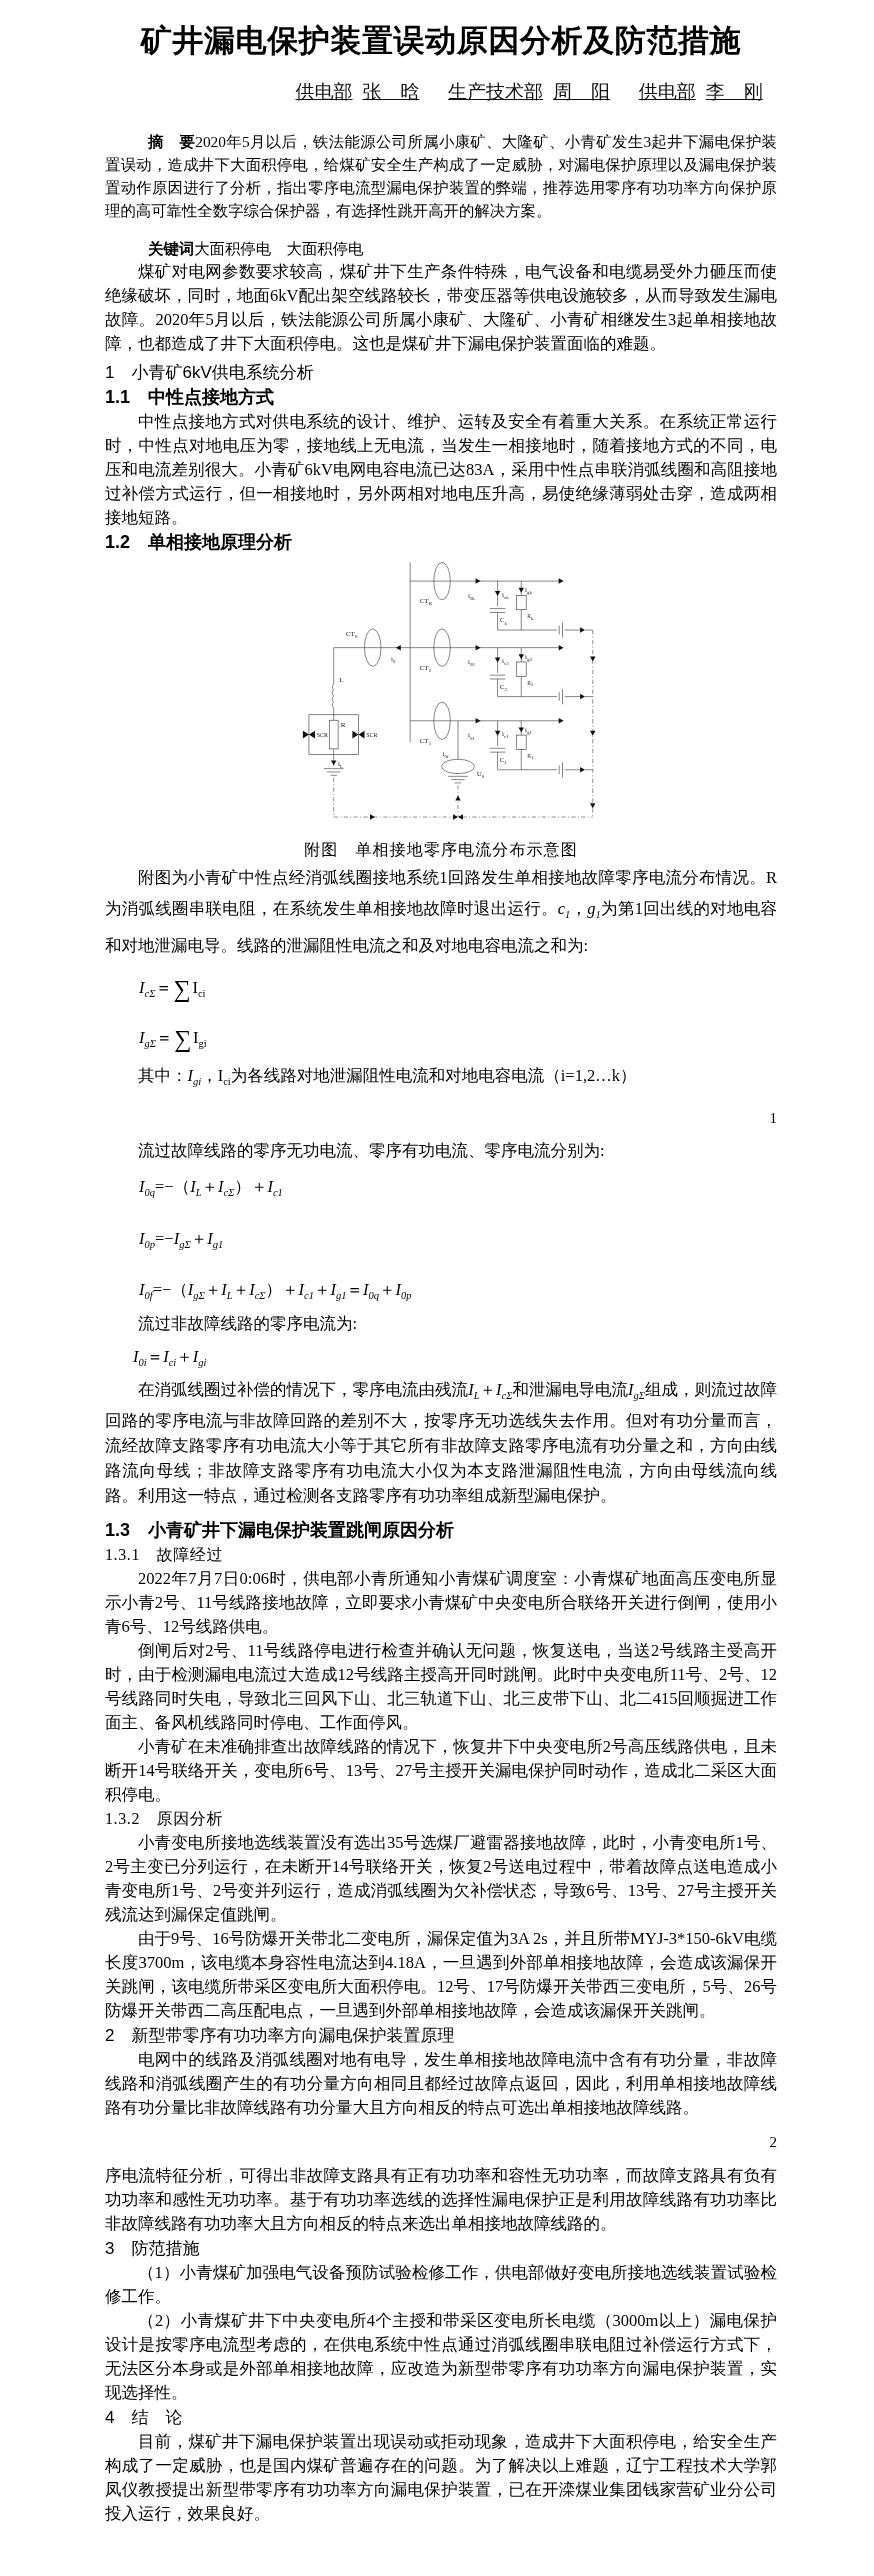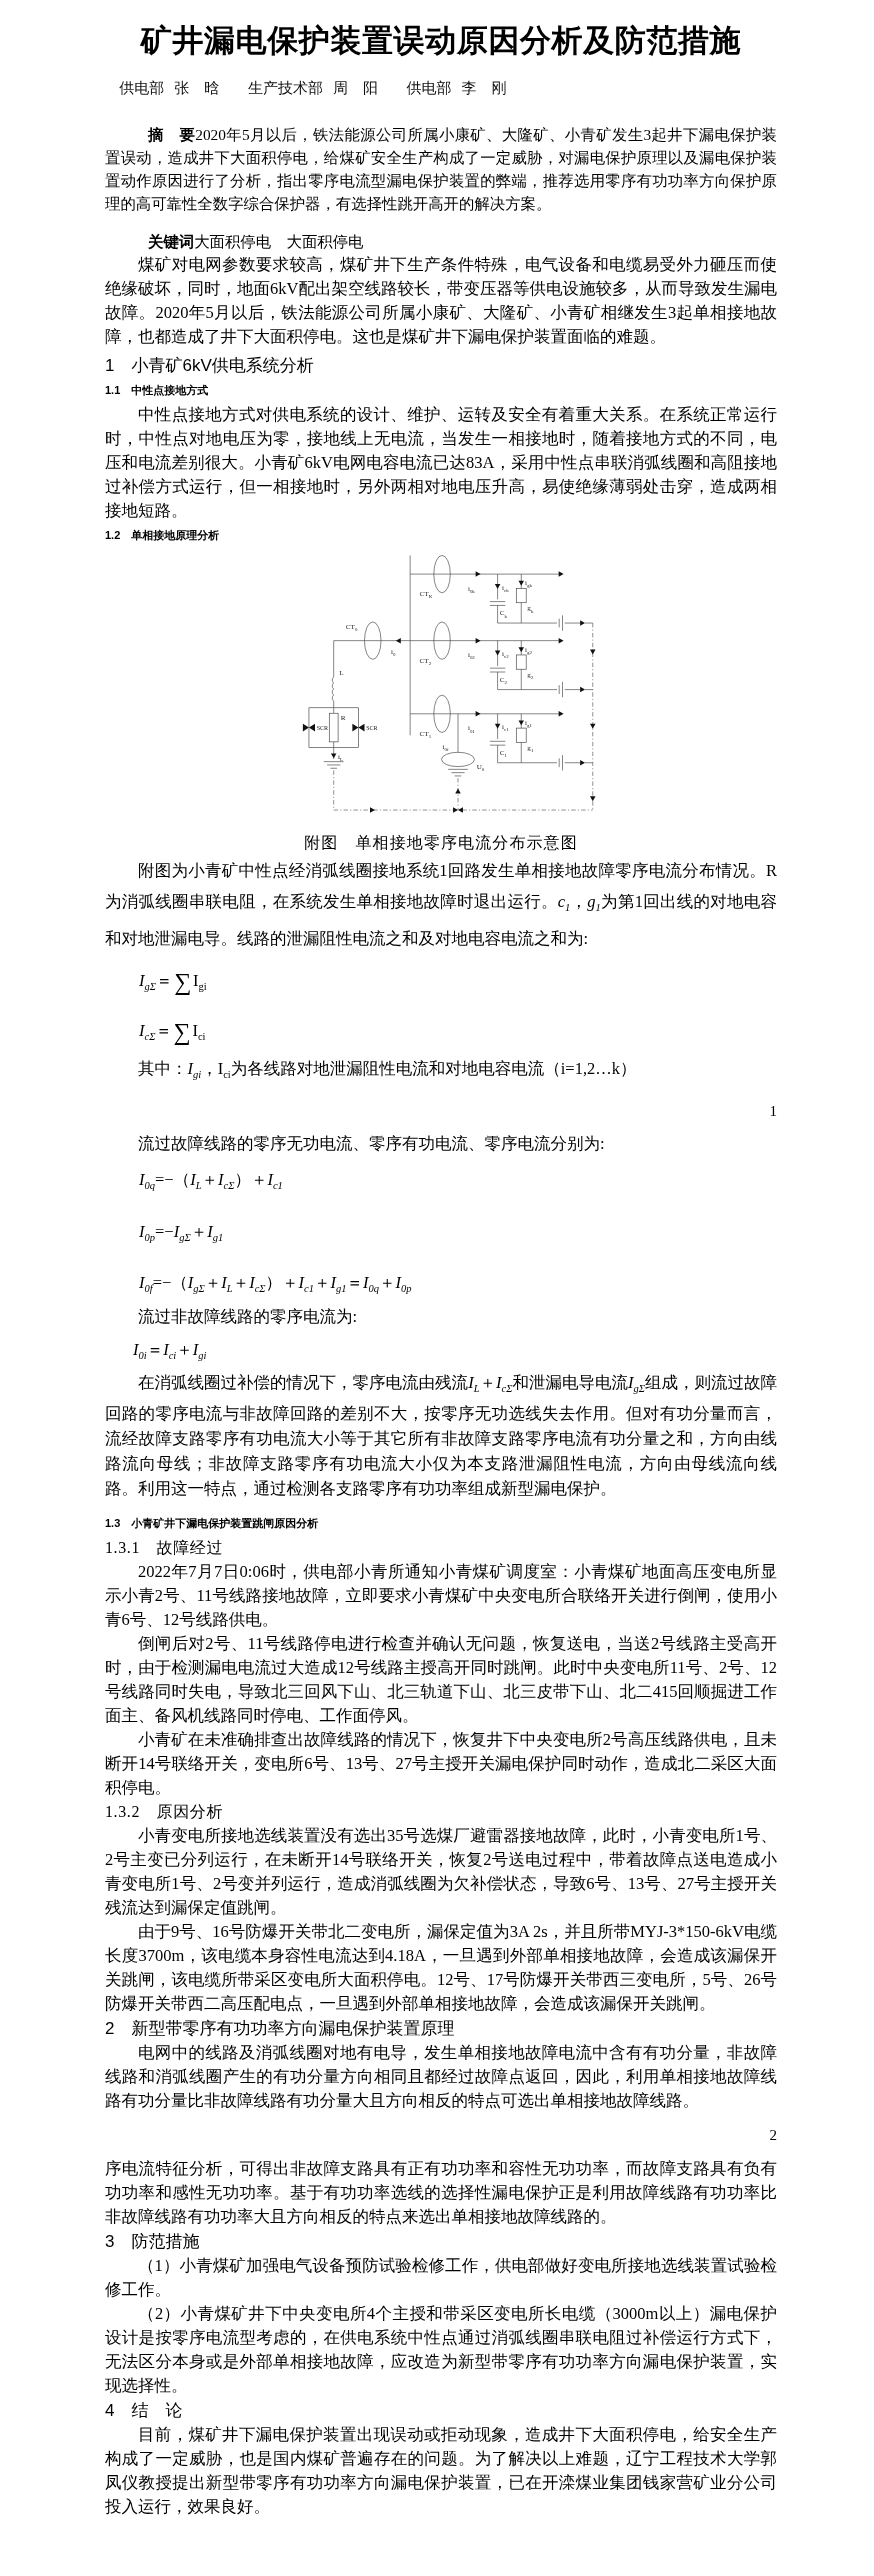--- a/index.html
+++ b/index.html
@@ -6,32 +6,32 @@
   body{
     width:874px;height:2576px;background:#ffffff;color:#000;
     font-family:"Liberation Serif","DejaVu Serif",serif;
     overflow:hidden;position:relative;
   }
   .page{padding:21px 97px 0 105px;}
   .title{
     text-align:center;font-family:"Liberation Sans","DejaVu Sans",sans-serif;
     font-weight:bold;font-size:31px;line-height:40px;letter-spacing:0.6px;
   }
-  .authors{text-align:left;font-size:15px;margin-top:17.6px;color:#111;}
+  .authors{text-align:right;font-size:19px;margin-top:17.6px;color:#111;text-decoration:underline;}
   .authors .grp{margin:0 14.3px;}
   .authors .dept{margin-right:10px;}
   .abstract{margin-top:25px;font-size:15.4px;line-height:23px;text-align:justify;text-indent:43px;}
   .lbl{font-family:"Liberation Sans","DejaVu Sans",sans-serif;font-weight:bold;margin-right:0;}
   .kw{font-size:15.4px;line-height:23px;text-indent:43px;margin:0;}
   p.para{font-size:16.5px;line-height:24px;text-align:justify;text-indent:33px;margin:0;font-family:Liberation Serif, serif;}
   p.noindent{text-indent:0;}
   p.wide{line-height:31px;}
   p.mid{line-height:25px;}
   .h1{font-family:"Liberation Sans","DejaVu Sans",sans-serif;font-weight:normal;font-size:17px;line-height:25px;}
-  .h2{font-family:"Liberation Sans","DejaVu Sans",sans-serif;font-weight:bold;font-size:11px;line-height:25px;}
+  .h2{font-family:"Liberation Sans","DejaVu Sans",sans-serif;font-weight:bold;font-size:18px;line-height:25px;}
   .h3{font-size:16px;line-height:24px;letter-spacing:0.6px;}
   .mt8{margin-top:4.4px;} .mt10{margin-top:5.5px;} .mt14{margin-top:7.7px;} .mt16{margin-top:8.8px;}
   .mt18{margin-top:10px;} .mt24{margin-top:13.2px;} .mt30{margin-top:16.5px;}
   .formula{font-size:16.5px;line-height:32px;margin-left:34px;}
   .formula.tall{line-height:35px;}
   .formula sub, .para sub, .kwsub{font-size:10.5px;}
   .var{font-style:italic;}
   .varu{font-style:normal;}
   .sum{font-size:24px;font-style:normal;vertical-align:-3.9px;padding:0 1.7px;}
   .pagebreak{position:relative;height:43px;}
@@ -211,22 +211,22 @@
         <polygon class="ah" points="130,466 139,471 130,476"></polygon>
         <polygon class="ah" points="281,466 290,471 281,476"></polygon>
         <polygon class="ah" points="299,466 290,471 299,476"></polygon>
       </g>
     </svg>
     <div class="fig-caption">附图　单相接地零序电流分布示意图</div>
   </div>
 
   <p class="para wide mt8"><span>附图为小青矿中性点经消弧线圈接地系统1回路发生单相接地故障零序电流分布情况。R为消弧线圈串联电阻，在系统发生单相接地故障时退出运行。</span><span class="var">c<sub>1</sub></span><span>，</span><span class="var">g<sub>1</sub></span><span>为第1回出线的对地电容和对地泄漏电导。线路的泄漏阻性电流之和及对地电容电流之和为:</span></p>
 
+  <div class="formula tall mt16"><span class="var">I<sub>cΣ</sub></span><span>＝</span><span class="sum">∑</span><span class="varu">I<sub>ci</sub></span></div>
   <div class="formula tall mt16"><span class="var">I<sub>gΣ</sub></span><span>＝</span><span class="sum">∑</span><span class="varu">I<sub>gi</sub></span></div>
-  <div class="formula tall mt16"><span class="var">I<sub>cΣ</sub></span><span>＝</span><span class="sum">∑</span><span class="varu">I<sub>ci</sub></span></div>
 
   <p class="para mt14" style="line-height:29px;"><span>其中：</span><span class="var">I<sub>gi</sub></span><span>，</span><span class="varu">I<sub>ci</sub></span><span>为各线路对地泄漏阻性电流和对地电容电流（i=1,2…k）</span></p>
 
   <div class="pagebreak">
     <span class="pagenum">1</span>
   </div>
 
   <p class="para">流过故障线路的零序无功电流、零序有功电流、零序电流分别为:</p>
   <div class="formula mt14"><span class="var">I<sub>0q</sub></span><span>=−（</span><span class="var">I<sub>L</sub></span><span>＋</span><span class="var">I<sub>cΣ</sub></span><span>）＋</span><span class="var">I<sub>c1</sub></span></div>
   <div class="formula mt24"><span class="var">I<sub>0p</sub></span><span>=−</span><span class="var">I<sub>gΣ</sub></span><span>＋</span><span class="var">I<sub>g1</sub></span></div>

